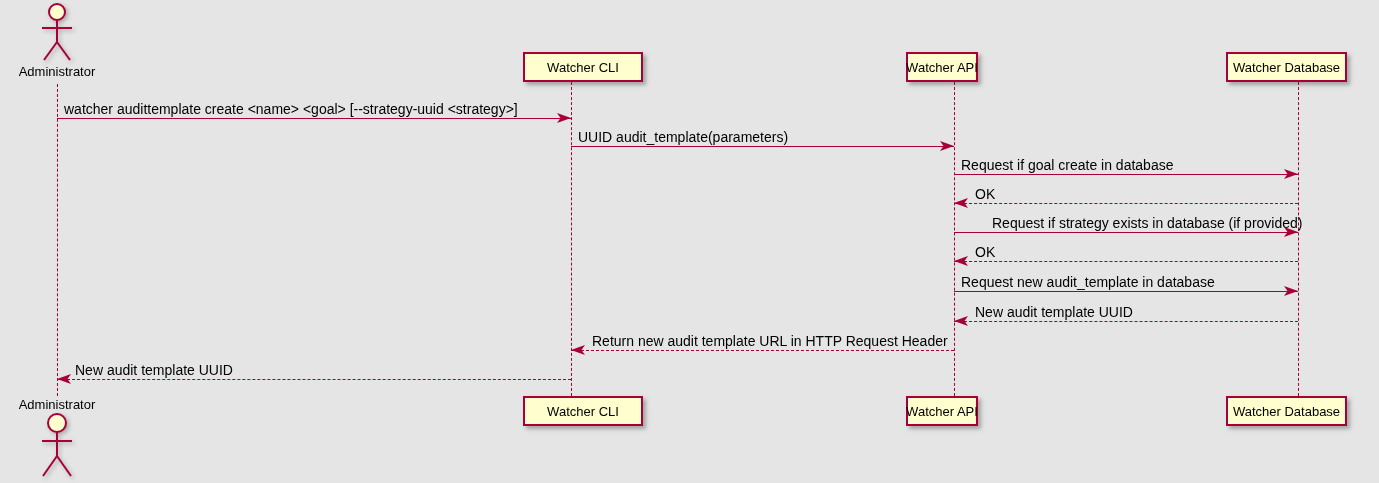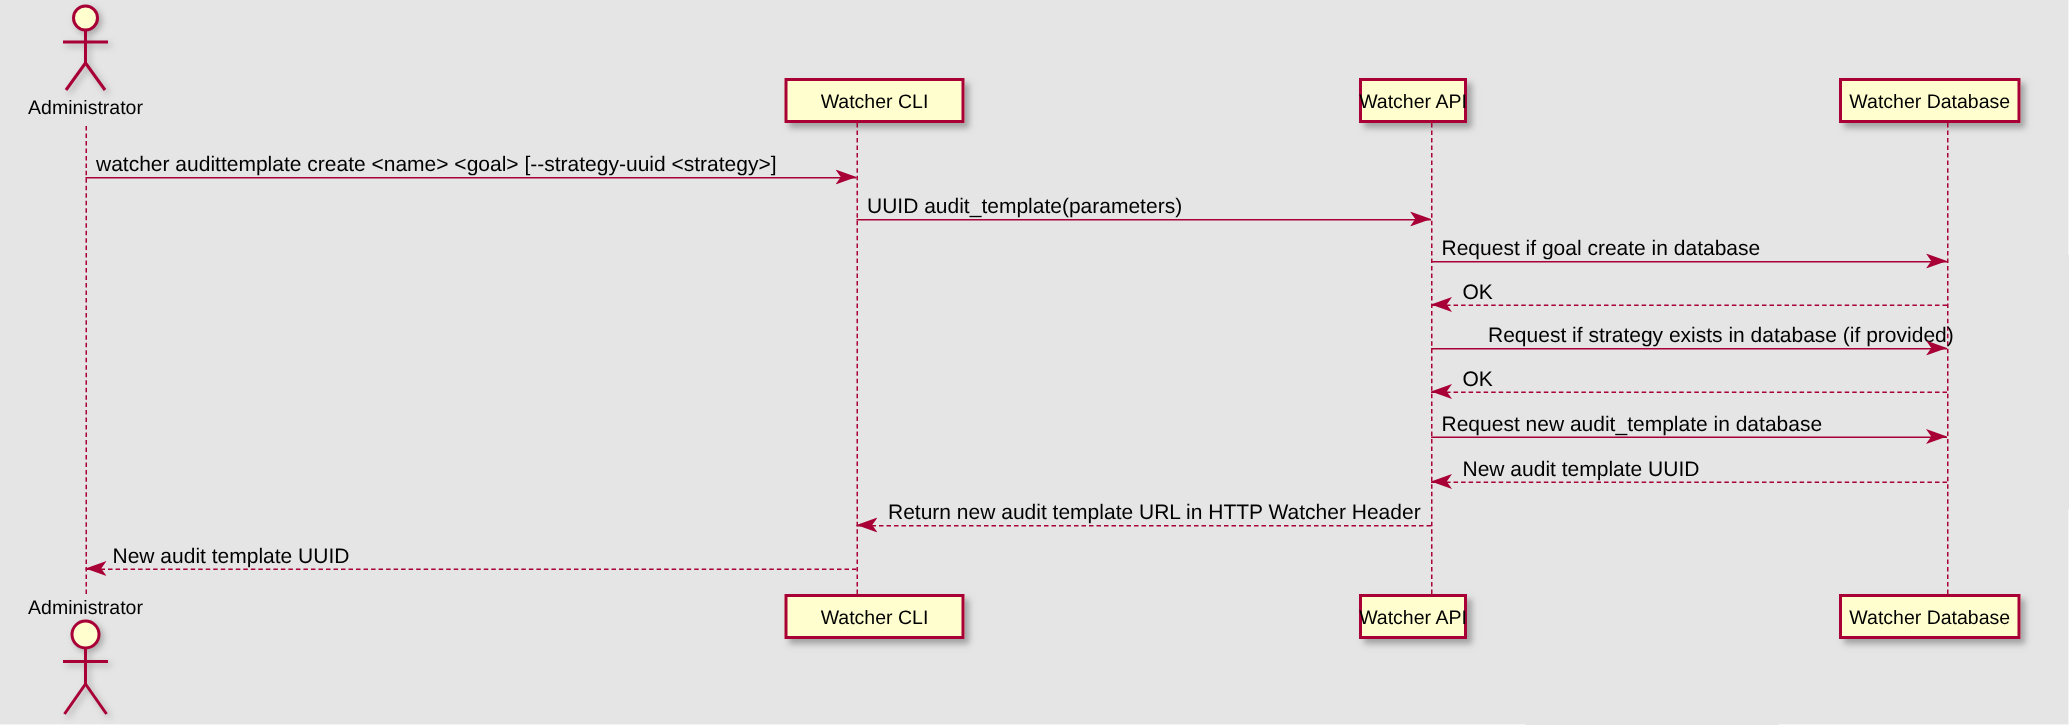--- a/index.html
+++ b/index.html
@@ -176,21 +176,21 @@
 
   <div class="m8">
     <div class="msg-label">New audit template UUID</div>
     <div class="msg-line dotted"></div>
     <svg class="msg-head" viewBox="0 0 14 10">
         <polygon points="14,0 0,5 14,10 10.5,5" fill="#A80036"></polygon>
       </svg>
   </div>
 
   <div class="m9">
-    <div class="msg-label">Return new audit template URL in HTTP Watcher Header</div>
+    <div class="msg-label">Return new audit template URL in HTTP Request Header</div>
     <div class="msg-line dotted"></div>
     <svg class="msg-head" viewBox="0 0 14 10">
         <polygon points="14,0 0,5 14,10 10.5,5" fill="#A80036"></polygon>
       </svg>
   </div>
 
   <div class="m10">
     <div class="msg-label">New audit template UUID</div>
     <div class="msg-line dotted"></div>
     <svg class="msg-head" viewBox="0 0 14 10">

